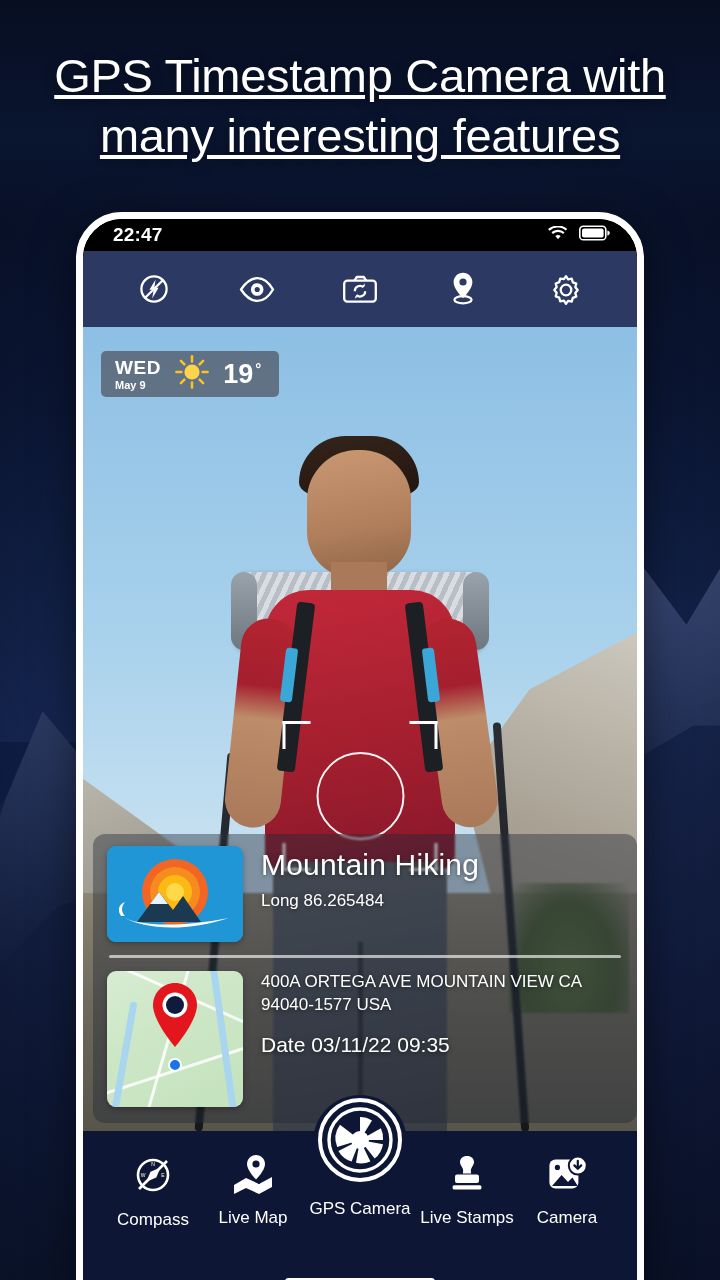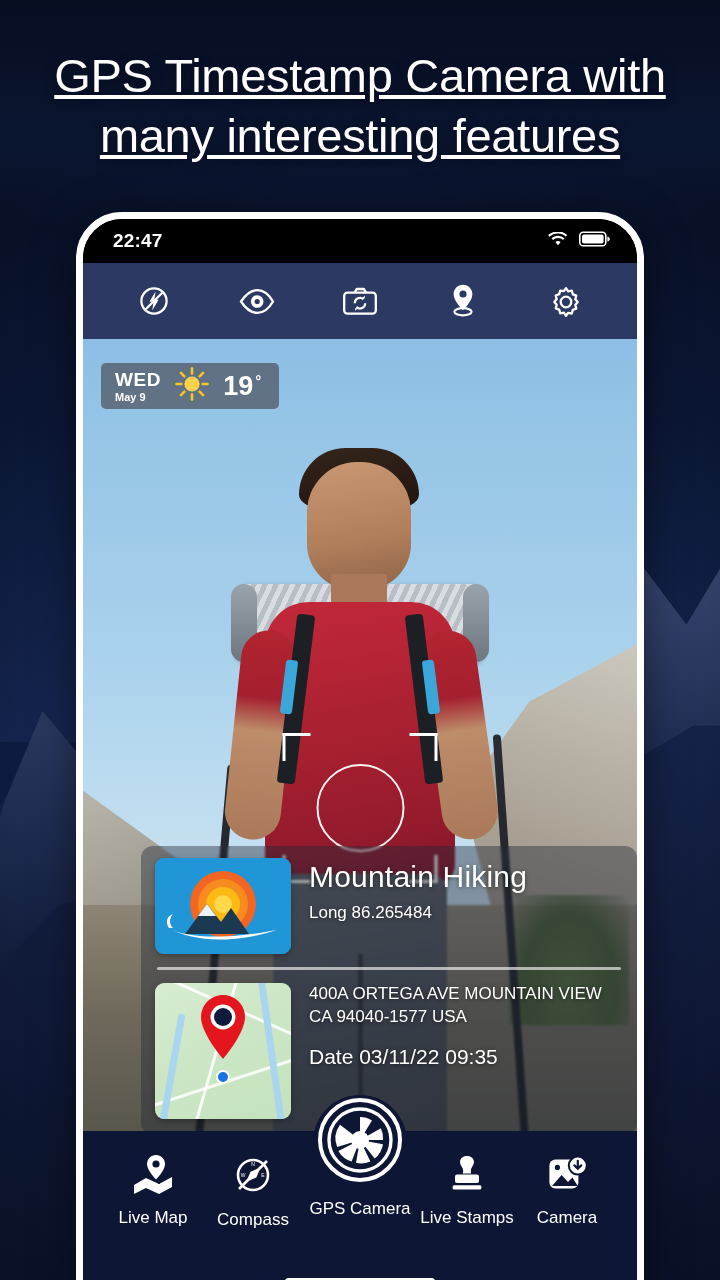--- a/index.html
+++ b/index.html
@@ -50,21 +50,21 @@
     border:7px solid #ffffff;
     border-radius:46px 46px 0 0;
     background:#000;
     overflow:hidden;
     box-shadow:0 10px 44px rgba(0,0,0,.5);
     z-index:4;
   }
   #screen { position:absolute; inset:0; background:#000; overflow:hidden; border-radius:39px 39px 0 0; }
 
   
-  .statusbar { position:relative; height:44px; background:#000; display:flex; align-items:center;
+  .statusbar { position:relative; height:32px; background:#000; display:flex; align-items:center;
     justify-content:space-between; padding:0 26px 0 30px; z-index:6; }
   .statusbar .clock { color:#fff; font-size:19px; font-weight:700; letter-spacing:.2px; }
   .statusbar .sys { display:flex; align-items:center; gap:11px; }
 
   
   .toolbar { position:relative; height:76px; background:#2c3a63; display:flex; align-items:center;
     justify-content:space-around; padding:0 20px; z-index:6; }
   .toolbar .tb { width:46px; height:46px; display:flex; align-items:center; justify-content:center; cursor:pointer; }
 
   
@@ -123,21 +123,21 @@
   .focus .circ { position:absolute; left:50%; top:50%; transform:translate(-50%,-50%); width:88px; height:88px;
     border:2.5px solid rgba(255,255,255,.95); border-radius:50%; }
   .focus i { position:absolute; width:28px; height:28px; border:3px solid #fff; }
   .focus i.tl { left:0; top:0; border-right:none; border-bottom:none; }
   .focus i.tr { right:0; top:0; border-left:none; border-bottom:none; }
   .focus i.bl { left:0; bottom:0; border-right:none; border-top:none; }
   .focus i.br { right:0; bottom:0; border-left:none; border-top:none; }
 
   
   .stamp { position:absolute; left:10px; right:0; bottom:10px; background:rgba(34,40,54,.42);
-    border-radius:12px; padding:12px 14px 16px 14px; z-index:4; backdrop-filter:blur(1px);margin-left:48px; }
+    border-radius:12px; padding:12px 14px 16px 14px; z-index:4; backdrop-filter:blur(1px); }
   .stamp .row { display:flex; gap:18px; align-items:flex-start; }
   .stamp .divider { height:3px; background:rgba(255,255,255,.62); border-radius:2px; margin:13px 2px 13px 2px; }
   .logo { width:136px; height:96px; border-radius:9px; flex:0 0 auto; overflow:hidden; background:#2196d6; position:relative; box-shadow:0 2px 6px rgba(0,0,0,.3); }
   .stamp .title { color:#fff; font-size:30px; font-weight:400; letter-spacing:.2px; margin-top:2px; text-shadow:0 1px 4px rgba(0,0,0,.5); }
   .stamp .coord { color:#fff; font-size:17px; margin-top:9px; text-shadow:0 1px 4px rgba(0,0,0,.55); }
   .stamp .addr { color:#fff; font-size:17px; line-height:1.35; text-shadow:0 1px 4px rgba(0,0,0,.6); }
   .stamp .date { color:#fff; font-size:21px; margin-top:16px; text-shadow:0 1px 4px rgba(0,0,0,.6); }
   .mapthumb { width:136px; height:136px; border-radius:9px; flex:0 0 auto; position:relative; overflow:hidden;
     background:linear-gradient(150deg,#d7ecd2 0%,#cde7c6 40%,#c4e2bd 100%); box-shadow:0 2px 6px rgba(0,0,0,.3); }
   .mapthumb .road { position:absolute; background:#fff; opacity:.85; }
@@ -339,42 +339,42 @@
           </div>
         </div>
       </div>
     </div>
 
     <div class="bottomnav">
       <div class="navrow">
 
         <div class="navitem">
           <span>
-            <svg width="46" height="42" viewBox="0 0 46 42">
-                <path d="M4 32l12-7 13 6 13-7v10l-13 7-13-6-12 6z" fill="#fff"></path>
-                <path d="M16 25V14M29 31V20" stroke="#0d1634" stroke-width="1.6"></path>
-                <path d="M26 2c-5 0-9 4-9 9 0 6.8 9 15.4 9 15.4S35 17.8 35 11c0-5-4-9-9-9z" fill="#fff"></path>
-                <circle cx="26" cy="11" r="3.6" fill="#0d1634"></circle>
-              </svg>
-          </span>
-          <span class="lbl">Live Map</span>
-        </div>
-
-        <div class="navitem">
-          <span>
             <svg width="44" height="44" viewBox="0 0 44 44">
                 <circle cx="22" cy="22" r="15" fill="none" stroke="#fff" stroke-width="2.6"></circle>
                 <path d="M29.5 14.5l-4.2 10-10 4.2 4.2-10z" fill="#fff"></path>
                 <line x1="8" y1="36" x2="36" y2="8" stroke="#fff" stroke-width="2.6"></line>
                 <text x="22" y="13.4" font-size="5" fill="#fff" text-anchor="middle" font-family="Liberation Sans">N</text>
                 <text x="12.2" y="24" font-size="5" fill="#fff" text-anchor="middle" font-family="Liberation Sans">W</text>
                 <text x="32" y="24" font-size="5" fill="#fff" text-anchor="middle" font-family="Liberation Sans">E</text>
               </svg>
           </span>
           <span class="lbl">Compass</span>
+        </div>
+
+        <div class="navitem">
+          <span>
+            <svg width="46" height="42" viewBox="0 0 46 42">
+                <path d="M4 32l12-7 13 6 13-7v10l-13 7-13-6-12 6z" fill="#fff"></path>
+                <path d="M16 25V14M29 31V20" stroke="#0d1634" stroke-width="1.6"></path>
+                <path d="M26 2c-5 0-9 4-9 9 0 6.8 9 15.4 9 15.4S35 17.8 35 11c0-5-4-9-9-9z" fill="#fff"></path>
+                <circle cx="26" cy="11" r="3.6" fill="#0d1634"></circle>
+              </svg>
+          </span>
+          <span class="lbl">Live Map</span>
         </div>
 
         <div class="navcenter">
           <div class="shutterwrap">
             <span>
               <svg width="88" height="88" viewBox="0 0 88 88">
                 <circle cx="44" cy="44" r="40" fill="none" stroke="#fff" stroke-width="4"></circle>
                 <circle cx="44" cy="44" r="31" fill="none" stroke="#fff" stroke-width="3.4"></circle>
                 <g fill="#fff">
                   <path d="M44 21a23 23 0 0 1 12 3.4L44 44z"></path>

